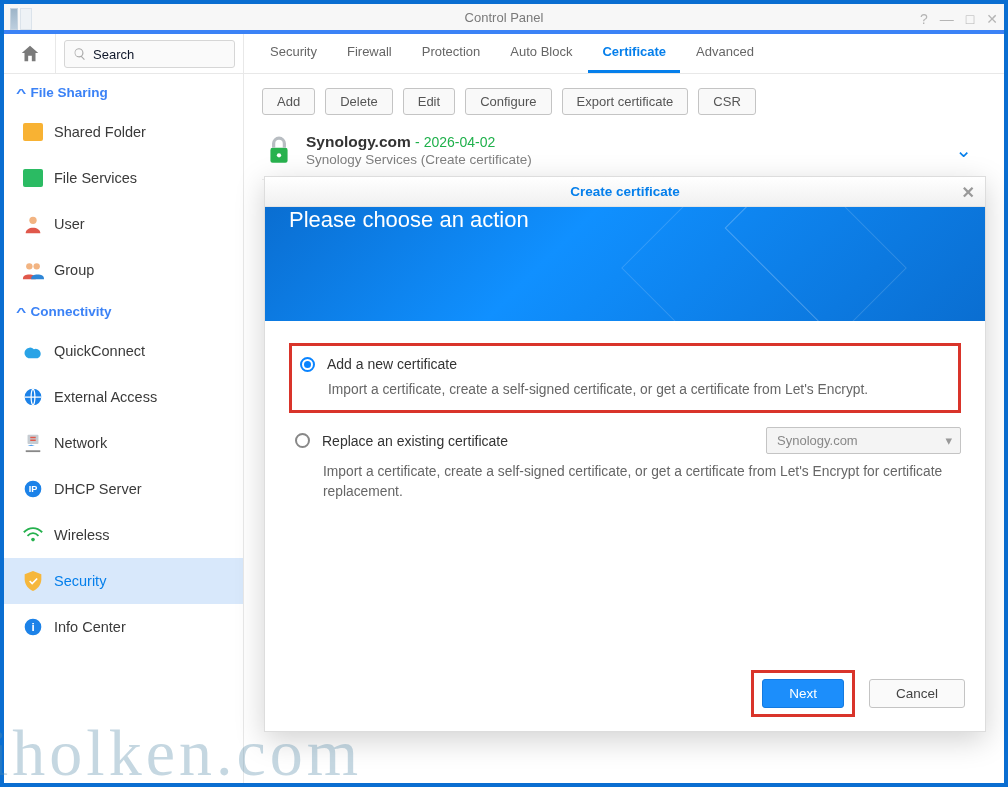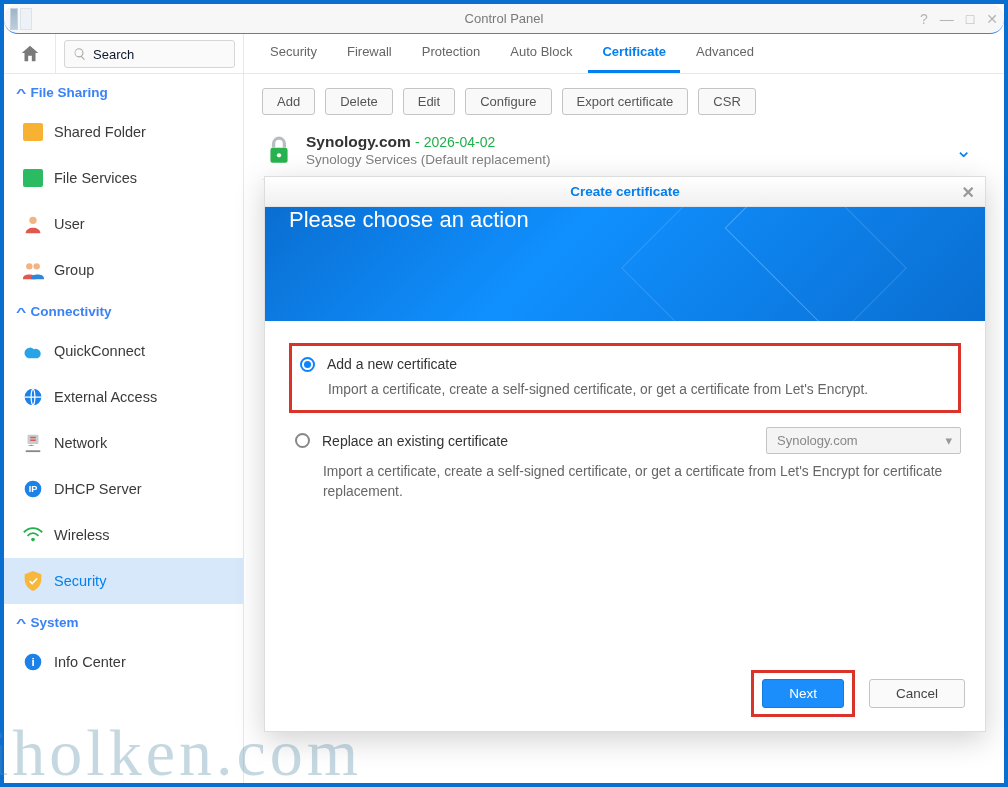--- a/index.html
+++ b/index.html
@@ -1,19 +1,19 @@
 <!DOCTYPE html>
 <html><head>
 <meta charset="utf-8">
 <style>
   * { box-sizing: border-box; margin: 0; padding: 0; font-family: -apple-system, BlinkMacSystemFont, "Segoe UI", Arial, sans-serif; }
   body { background: #0a6ed1; width: 1008px; height: 787px; overflow: hidden; position: relative; }
   .outer { border: 4px solid #0a6ed1; width: 100%; height: 100%; background: #fff; border-radius: 2px; position: relative; }
   .window { position: absolute; inset: 0; background: #fff; display:flex; flex-direction:column; }
-  .titlebar { height: 30px; background: #f7f7f7; border-bottom: 1px solid #3b82f6; display:flex; align-items:center; justify-content:center; color:#7a7a7a; font-size:13px; position:relative;border-radius:14px; }
+  .titlebar { height: 30px; background: #f7f7f7; border-bottom: 4px solid #3b82f6; display:flex; align-items:center; justify-content:center; color:#7a7a7a; font-size:13px; position:relative; }
   .titlebar .left-ico { position:absolute; left:6px; top:4px; width:24px; height:22px; display:flex; gap:2px; }
   .titlebar .left-ico .a { width:8px; height:22px; background:linear-gradient(#9eb5c8,#bccede); border:1px solid #c7d4e0;}
   .titlebar .left-ico .b { width:12px; height:22px; background:#eef2f6; border:1px solid #dbe3eb;}
   .titlebar .wbtns { position:absolute; right:6px; top:0; height:30px; display:flex; align-items:center; gap:12px; color:#b5b5b5; }
   .titlebar .wbtns span { font-size:14px; cursor:pointer; }
   .toprow { height:40px; display:flex; align-items:stretch; border-bottom:1px solid #e8e8e8; }
   .home { width:52px; display:flex; align-items:center; justify-content:center; border-right:1px solid #e8e8e8; }
   .home svg { width:22px; height:22px; fill:#7a7a7a; }
   .searchwrap { flex:0 0 188px; padding:6px 8px; border-right:1px solid #e8e8e8; }
   .searchbox { display:flex; align-items:center; height:28px; border:1px solid #d6d6d6; border-radius:3px; padding:0 8px; color:#0f172a; font-size:13px; gap:6px; background:#fafafa;}
@@ -198,21 +198,20 @@
       <div class="sb-item active">
             <span class="ic">
         <svg width="20" height="22" viewBox="0 0 24 26">
                 <path d="M12 1l10 4v6c0 7-5 12-10 14C7 23 2 18 2 11V5l10-4z" fill="#f6b73c"></path>
                 <path d="M8 13l3 3 6-6" stroke="#fff" stroke-width="2" fill="none"></path>
               </svg>
       </span>
             <span>Security</span>
           </div>
 
-      <div class="sb-header">System</div>
       <div class="sb-item">
             <span class="ic">
         <svg width="20" height="20" viewBox="0 0 24 24">
                 <circle cx="12" cy="12" r="10" fill="#1c82e8"></circle>
                 <text x="12" y="17" text-anchor="middle" font-size="14" fill="#fff" font-weight="bold">i</text>
               </svg>
       </span>
             <span>Info Center</span>
           </div>
     </div>
@@ -229,21 +228,21 @@
       <div class="certrow">
         <span class="lock">
           <svg width="26" height="30" viewBox="0 0 24 28">
                 <rect x="4" y="12" width="16" height="14" rx="2" fill="#28b24e"></rect>
                 <path d="M7 12V8a5 5 0 0110 0v4" stroke="#b8bdc2" stroke-width="3" fill="none"></path>
                 <circle cx="12" cy="19" r="2" fill="#fff"></circle>
               </svg>
         </span>
         <div class="txt">
           <div class="t1"><span>Synology.com</span> <span class="date">- <span>2026-04-02</span></span></div>
-          <div class="t2">Synology Services (Default replacement)</div>
+          <div class="t2">Synology Services (Create certificate)</div>
         </div>
         <span class="chev">⌄</span>
       </div>
       <span class="bluechev">⌄</span>
     </div>
   </div>
 
   <div class="dialog">
     <div class="dlg-title">
       <span>Create certificate</span>

